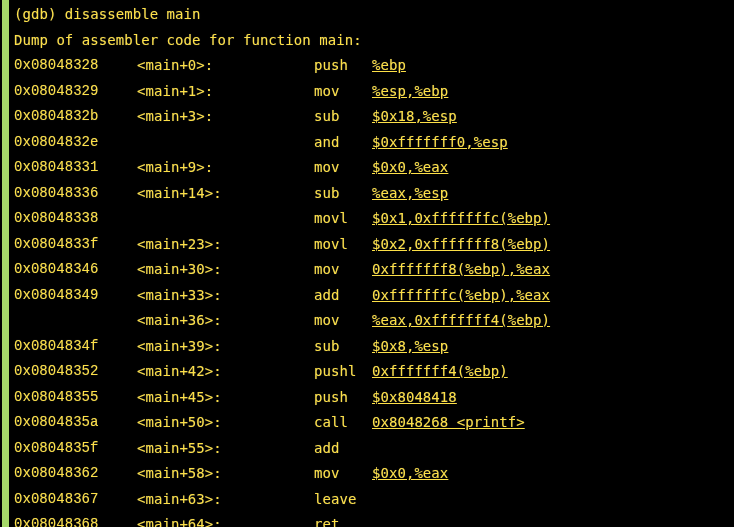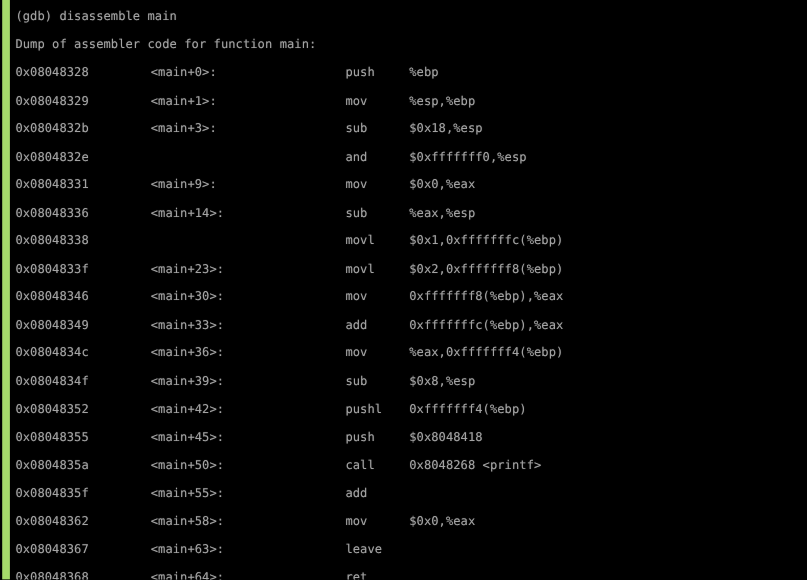--- a/index.html
+++ b/index.html
@@ -30,34 +30,34 @@
     width: 734px;
     height: 527px;
     padding: 2px 0 0 0;
     box-sizing: border-box;
   }
   .line {
     position: relative;
     height: 25.5px;
     line-height: 25.5px;
     white-space: pre;
-    font-size: 11px;
+    font-size: 14px;
     letter-spacing: 0.05px;
-    color: #a3a3a3;
+    color: #fde047;
     text-shadow: 0 0 1px rgba(200,200,200,0.35);
   }
   .line .col {
     position: absolute;
     top: 0;
     white-space: pre;
   }
-  .c-addr  { left: 14px; }
+  .c-addr  { left: 14px; font-family: Liberation Mono, monospace; }
   .c-sym   { left: 137px; text-align: center; }
   .c-mn    { left: 314px; }
-  .c-ops   { left: 372px; }
+  .c-ops   { left: 372px; text-decoration: underline; }
   .plain   { left: 14px; }
 </style>
 </head>
 <body>
 
 <div id="terminal">
 
   <div id="left-stripe"></div>
 
   <div id="screen">
@@ -74,21 +74,21 @@
         <div class="line"><span class="col c-addr">0x08048328</span><span class="col c-sym">&lt;main+0&gt;:</span><span class="col c-mn">push</span><span class="col c-ops">%ebp</span></div>
         <div class="line"><span class="col c-addr">0x08048329</span><span class="col c-sym">&lt;main+1&gt;:</span><span class="col c-mn">mov</span><span class="col c-ops">%esp,%ebp</span></div>
         <div class="line"><span class="col c-addr">0x0804832b</span><span class="col c-sym">&lt;main+3&gt;:</span><span class="col c-mn">sub</span><span class="col c-ops">$0x18,%esp</span></div>
         <div class="line"><span class="col c-addr">0x0804832e</span><span class="col c-mn">and</span><span class="col c-ops">$0xfffffff0,%esp</span></div>
         <div class="line"><span class="col c-addr">0x08048331</span><span class="col c-sym">&lt;main+9&gt;:</span><span class="col c-mn">mov</span><span class="col c-ops">$0x0,%eax</span></div>
         <div class="line"><span class="col c-addr">0x08048336</span><span class="col c-sym">&lt;main+14&gt;:</span><span class="col c-mn">sub</span><span class="col c-ops">%eax,%esp</span></div>
         <div class="line"><span class="col c-addr">0x08048338</span><span class="col c-mn">movl</span><span class="col c-ops">$0x1,0xfffffffc(%ebp)</span></div>
         <div class="line"><span class="col c-addr">0x0804833f</span><span class="col c-sym">&lt;main+23&gt;:</span><span class="col c-mn">movl</span><span class="col c-ops">$0x2,0xfffffff8(%ebp)</span></div>
         <div class="line"><span class="col c-addr">0x08048346</span><span class="col c-sym">&lt;main+30&gt;:</span><span class="col c-mn">mov</span><span class="col c-ops">0xfffffff8(%ebp),%eax</span></div>
         <div class="line"><span class="col c-addr">0x08048349</span><span class="col c-sym">&lt;main+33&gt;:</span><span class="col c-mn">add</span><span class="col c-ops">0xfffffffc(%ebp),%eax</span></div>
-        <div class="line"><span class="col c-addr">0x0804834c</span><span class="col c-sym">&lt;main+36&gt;:</span><span class="col c-mn">mov</span><span class="col c-ops">%eax,0xfffffff4(%ebp)</span></div>
+        <div class="line"><span class="col c-sym">&lt;main+36&gt;:</span><span class="col c-mn">mov</span><span class="col c-ops">%eax,0xfffffff4(%ebp)</span></div>
         <div class="line"><span class="col c-addr">0x0804834f</span><span class="col c-sym">&lt;main+39&gt;:</span><span class="col c-mn">sub</span><span class="col c-ops">$0x8,%esp</span></div>
         <div class="line"><span class="col c-addr">0x08048352</span><span class="col c-sym">&lt;main+42&gt;:</span><span class="col c-mn">pushl</span><span class="col c-ops">0xfffffff4(%ebp)</span></div>
         <div class="line"><span class="col c-addr">0x08048355</span><span class="col c-sym">&lt;main+45&gt;:</span><span class="col c-mn">push</span><span class="col c-ops">$0x8048418</span></div>
         <div class="line"><span class="col c-addr">0x0804835a</span><span class="col c-sym">&lt;main+50&gt;:</span><span class="col c-mn">call</span><span class="col c-ops">0x8048268 &lt;printf&gt;</span></div>
         <div class="line"><span class="col c-addr">0x0804835f</span><span class="col c-sym">&lt;main+55&gt;:</span><span class="col c-mn">add</span></div>
         <div class="line"><span class="col c-addr">0x08048362</span><span class="col c-sym">&lt;main+58&gt;:</span><span class="col c-mn">mov</span><span class="col c-ops">$0x0,%eax</span></div>
         <div class="line"><span class="col c-addr">0x08048367</span><span class="col c-sym">&lt;main+63&gt;:</span><span class="col c-mn">leave</span></div>
         <div class="line"><span class="col c-addr">0x08048368</span><span class="col c-sym">&lt;main+64&gt;:</span><span class="col c-mn">ret</span></div>
       </div>
 

